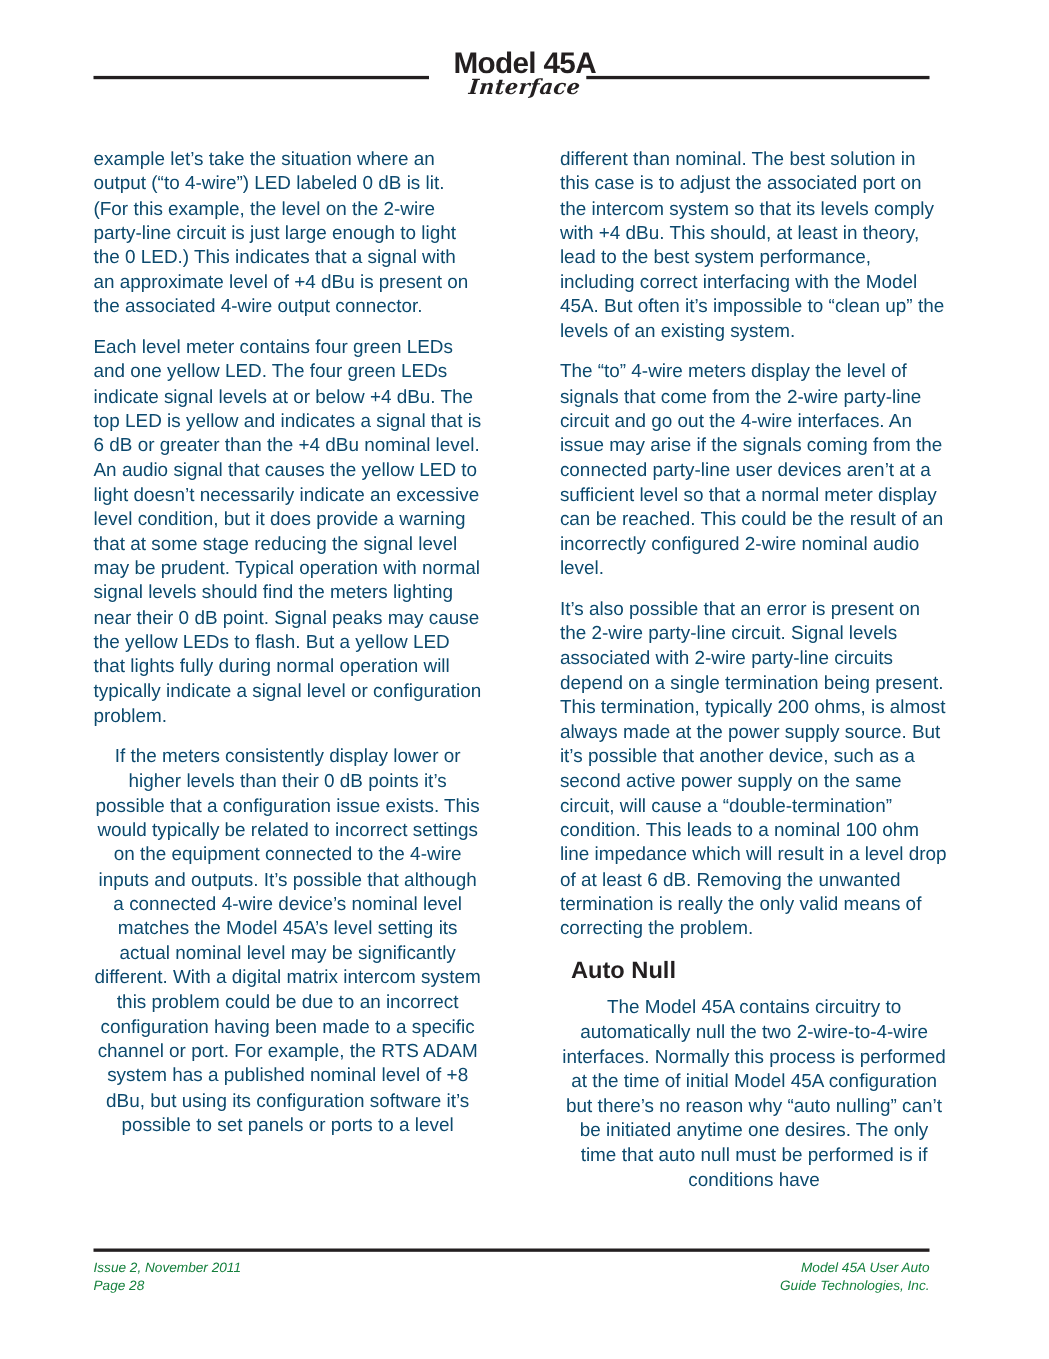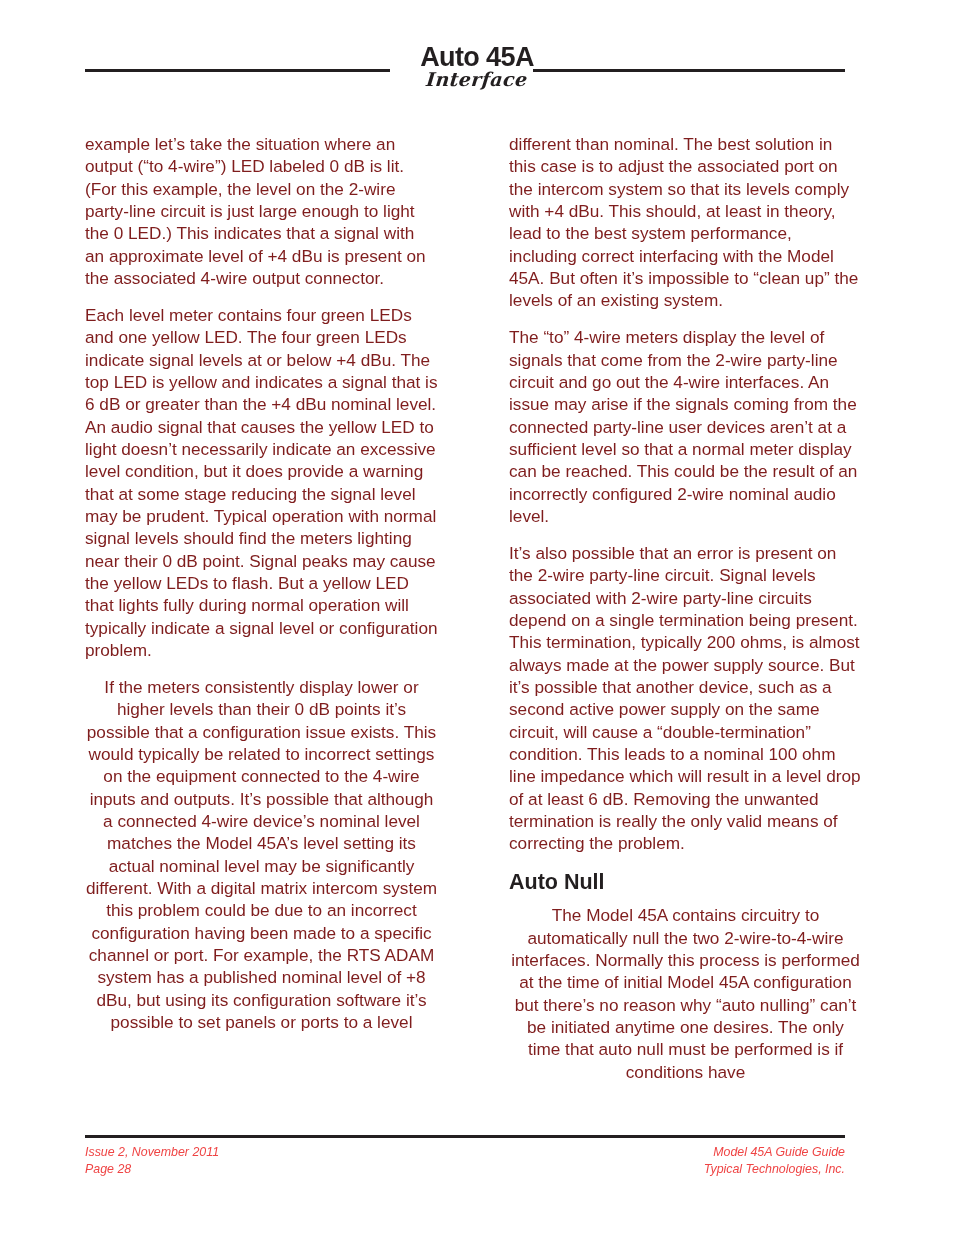--- a/index.html
+++ b/index.html
@@ -74,30 +74,30 @@
     width:353px;
   }
   .column.left  { left:0; }
   .column.right { left:424px; }
 
   .column p {
     font-size:17.2px;
     line-height:22.35px;
     text-align:left;
     margin:0 0 14.5px 0;
-    color:#7f1d1d;
+    color:#0c4a6e;
     -webkit-font-smoothing:antialiased;
   }
   .column p:last-child { margin-bottom:0;text-align:center; }
 
   h2.section-heading {
     font-size:21.5px;
     font-weight:bold;
     line-height:26px;
-    margin:6px 0 9px 0;
+    margin:6px 0 9px 10px;
     color:#231f20;
   }
 
   
   #page-footer {
     position:absolute;
     left:0;
     top:1128px;
     width:954px;
     height:70px;
@@ -114,33 +114,33 @@
     left:85px; top:16px;
     width:760px;
     display:flex;
     justify-content:space-between;
   }
   .footer-block {
     font-family:"Liberation Sans", sans-serif;
     font-style:italic;
     font-size:12.4px;
     line-height:16.5px;
-    color:#ef4444;
+    color:#15803d;
   }
   .footer-block.right { text-align:right; }
   .footer-line { display:block; }
 </style>
 </head>
 <body>
 
 <div id="page-header">
   <div class="hdr-rule left"></div>
   <div class="hdr-rule right"></div>
   <div id="header-logo">
-    <span id="header-title">Auto 45A</span>
+    <span id="header-title">Model 45A</span>
     <span id="header-subtitle">Interface</span>
   </div>
 </div>
 
 <div id="content">
 
   <div class="column left">
     <p>example let’s take the situation where an output (“to 4-wire”) LED labeled 0 dB is lit. (For this example, the level on the 2-wire party-line circuit is just large enough to light the 0 LED.) This indicates that a signal with an approximate level of +4 dBu is present on the associated 4-wire output connector.</p>
     <p>Each level meter contains four green LEDs and one yellow LED. The four green LEDs indicate signal levels at or below +4 dBu. The top LED is yellow and indicates a signal that is 6 dB or greater than the +4 dBu nominal level. An audio signal that causes the yellow LED to light doesn’t necessarily indicate an excessive level condition, but it does provide a warning that at some stage reducing the signal level may be prudent. Typical operation with normal signal levels should find the meters lighting near their 0 dB point. Signal peaks may cause the yellow LEDs to flash. But a yellow LED that lights fully during normal operation will typically indicate a signal level or configuration problem.</p>
     <p>If the meters consistently display lower or higher levels than their 0 dB points it’s possible that a configuration issue exists. This would typically be related to incorrect settings on the equipment connected to the 4-wire inputs and outputs. It’s possible that although a connected 4-wire device’s nominal level matches the Model 45A’s level setting its actual nominal level may be significantly different. With a digital matrix intercom system this problem could be due to an incorrect configuration having been made to a specific channel or port. For example, the RTS ADAM system has a published nominal level of +8 dBu, but using its configuration software it’s possible to set panels or ports to a level</p>
@@ -157,17 +157,17 @@
 </div>
 
 <div id="page-footer">
   <div class="ftr-rule"></div>
   <div id="footer-cols">
     <div class="footer-block left">
       <span class="footer-line">Issue 2, November 2011</span>
       <span class="footer-line">Page 28</span>
     </div>
     <div class="footer-block right">
-      <span class="footer-line">Model 45A Guide Guide</span>
-      <span class="footer-line">Typical Technologies, Inc.</span>
+      <span class="footer-line">Model 45A User Auto</span>
+      <span class="footer-line">Guide Technologies, Inc.</span>
     </div>
   </div>
 </div>
 
 </body></html>

